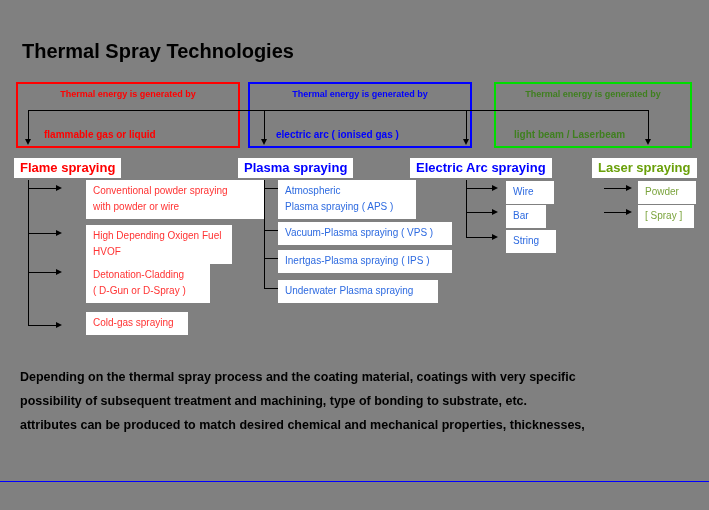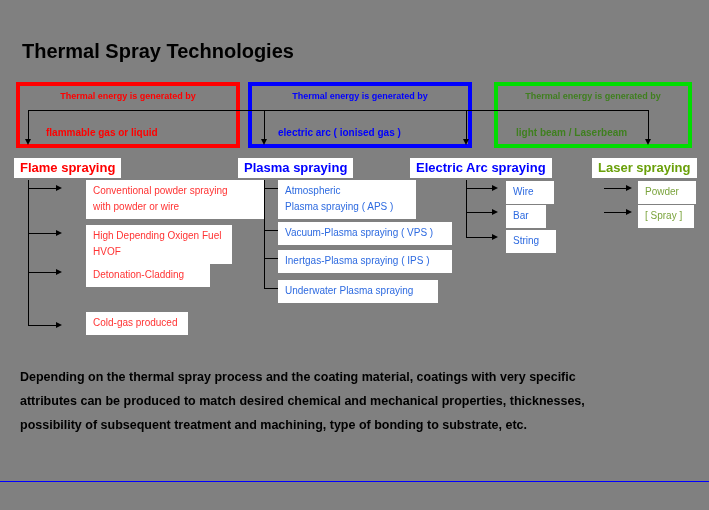--- a/index.html
+++ b/index.html
@@ -29,21 +29,21 @@
     font-weight: bold;
     color: #000000;
     letter-spacing: 0px;
     white-space: nowrap;
   }
 
   
   .energy-box {
     position: absolute;
     box-sizing: border-box;
-    border: 4px solid #f9a8d4;
+    border: 2px solid #f9a8d4;
     top: 82px;
     height: 66px;
   }
   .energy-box .line1 {
     position: absolute;
     top: 5px;
     width: 100%;
     text-align: center;
     font-size: 9px;
     font-weight: bold;
@@ -213,26 +213,27 @@
   <div class="arrowhead-right" style="left:56px; top:230px;"></div>
   <div class="chip red" style="left:46px; top:225px; width:132px;">
     <div>High Depending Oxigen Fuel</div>
     <div>HVOF</div>
   </div>
 
   <div class="tree-branch" style="left:28px; top:272px; width:30px;"></div>
   <div class="arrowhead-right" style="left:56px; top:269px;"></div>
   <div class="chip red" style="left:46px; top:264px; width:110px;">
     <div>Detonation-Cladding</div>
+    <div>( D-Gun or D-Spray )</div>
   </div>
 
   <div class="tree-branch" style="left:28px; top:325px; width:30px;"></div>
   <div class="arrowhead-right" style="left:56px; top:322px;"></div>
   <div class="chip red" style="left:46px; top:312px; width:88px;">
-    <div>Cold-gas produced</div>
+    <div>Cold-gas spraying</div>
   </div>
 
   <div class="tree-stem" style="left:264px; top:180px; height:109px;"></div>
 
   <div class="tree-branch" style="left:264px; top:188px; width:28px;"></div>
   <div class="arrowhead-right" style="left:290px; top:185px;"></div>
   <div class="chip blue" style="left:278px; top:180px; width:124px;">
     <div>Atmospheric</div>
     <div>Plasma spraying ( APS )</div>
   </div>
@@ -282,19 +283,19 @@
   </div>
 
   <div class="tree-branch" style="left:604px; top:212px; width:24px;"></div>
   <div class="arrowhead-right" style="left:626px; top:209px;"></div>
   <div class="chip green" style="left:638px; top:205px; width:42px;">
     <div>[ Spray ]</div>
   </div>
 
   <div class="paragraph">
     <div>Depending on the thermal spray process and the coating material, coatings with very specific</div>
+    <div>possibility of subsequent treatment and machining, type of bonding to substrate, etc.</div>
     <div>attributes can be produced to match desired chemical and mechanical properties, thicknesses,</div>
-    <div>possibility of subsequent treatment and machining, type of bonding to substrate, etc.</div>
   </div>
 
   <div class="footer-rule"></div>
 
 </div>
 
 </body></html>

